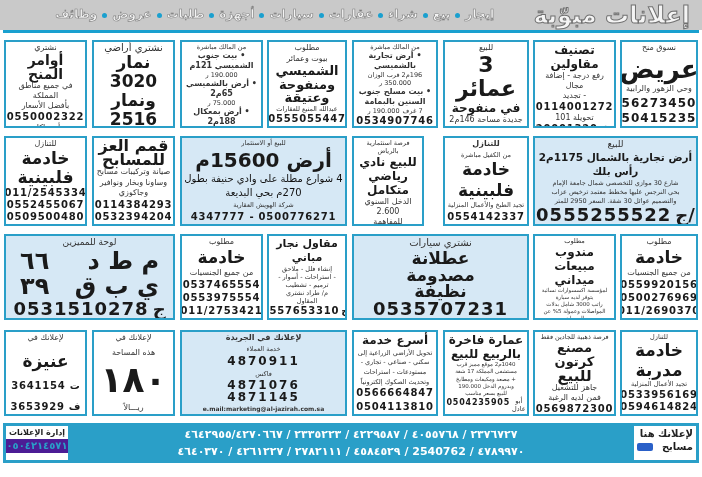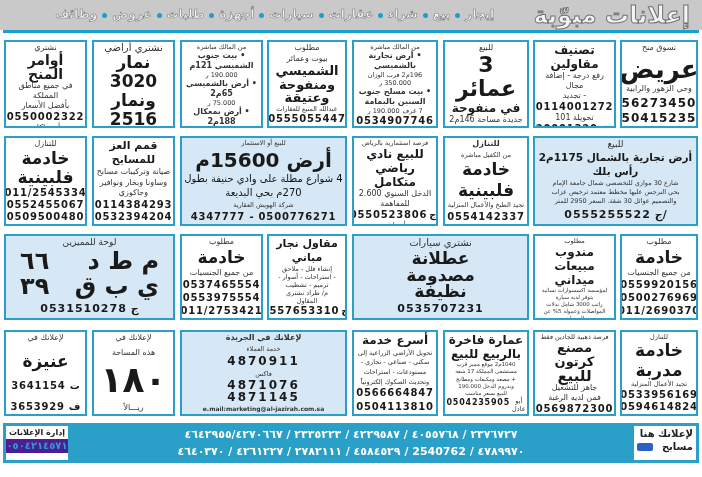--- a/index.html
+++ b/index.html
@@ -15,21 +15,21 @@
   .ad { position: absolute; border: 2px solid #2a9fc8; background: #fff; text-align: center; overflow: hidden; padding: 1px 2px; display: flex; flex-direction: column; align-items: center; justify-content: space-between; }
   .ad.blue { background: #d6e8f5; }
   .t-s { font-size: 8px; line-height: 10px; color: #333; }
   .t-xs { font-size: 6.5px; line-height: 8px; color: #333; }
   .t-m { font-size: 12px; font-weight: bold; line-height: 14px; }
   .t-l { font-size: 17px; font-weight: bold; line-height: 19px; }
   .t-xl { font-size: 26px; font-weight: bold; line-height: 28px; }
   .t-xxl { font-size: 24px; font-weight: 900; line-height: 24px; letter-spacing: 4px; }
   .ph { font-size: 12px; font-weight: bold; letter-spacing: 1px; line-height: 14px; direction: ltr; }
   .ph-s { font-size: 10px; font-weight: bold; letter-spacing: 0.8px; line-height: 12px; direction: ltr; }
-  .ph-l { font-size: 11px; font-weight: bold; letter-spacing: 1px; line-height: 17px; direction: ltr; text-align: center; }
+  .ph-l { font-size: 18px; font-weight: bold; letter-spacing: 1px; line-height: 17px; direction: ltr; text-align: center; }
   .row-t { display:flex; justify-content: space-between; width: 100%; direction: rtl; }
   .bul::before { content: "• "; }
 
   .footer { position: absolute; left: 3px; top: 423px; width: 696px; height: 40px; background: #2a9fc8; }
   .footer .left-box { position: absolute; left: 3px; top: 3px; width: 62px; height: 34px; background: #fff; }
   .footer .right-box { position: absolute; right: 3px; top: 3px; width: 62px; height: 34px; background: #fff; }
   .footer .mgmt-label { font-size: 8px; font-weight: bold; text-align: center; line-height: 13px; color: #222; }
   .footer .mgmt-num { font-size: 10px; font-weight: bold; text-align: center; color: #2a9fc8; background: #4c1d95; letter-spacing: 0.5px; line-height: 14px; direction: ltr; }
   .footer .call-label { font-size: 10px; font-weight: bold; text-align: right; padding-right: 3px; line-height: 15px; color: #222; }
   .footer .call-sub { display: flex; justify-content: space-between; padding: 0 3px; align-items: center; }
@@ -157,21 +157,21 @@
 
 <div class="ad" style="left:443px; top:136px; width:86px; height:90px;">
   <div class="t-s" style="font-weight:bold;">للتنازل</div>
   <div class="t-xs">من الكفيل مباشرة</div>
   <div class="t-l">خادمة</div>
   <div class="t-l">فلبينية</div>
   <div class="t-xs">تجيد الطبخ والأعمال المنزلية</div>
   <div class="ph-s">0554142337</div>
 </div>
 
-<div class="ad" style="left:352px; top:136px; width:86px; height:90px;">
+<div class="ad" style="left:352px; top:136px; width:72px; height:90px;">
   <div class="t-xs">فرصة استثمارية بالرياض</div>
   <div class="t-m">للبيع نادي</div>
   <div class="t-m">رياضي متكامل</div>
   <div class="t-s">الدخل السنوي 2.600</div>
   <div class="t-s">للمفاهمة</div>
   <div class="row-t" style="justify-content:center;gap:2px;">
       <span class="ph-s">ج/</span>
       <span class="ph-s">0550523806</span>
     </div>
   <div class="t-xs">أبو نايف</div>
@@ -180,21 +180,21 @@
 <div class="ad blue" style="left:180px; top:136px; width:167px; height:90px;">
   <div class="t-xs">للبيع أو الاستثمار</div>
   <div class="t-xl" style="font-size:20px;line-height:22px;">أرض 15600م</div>
   <div class="t-s" style="font-size:10px;line-height:12px;color:#111;">4 شوارع مطلة على وادي حنيفة بطول</div>
   <div class="t-s" style="font-size:10px;line-height:12px;color:#111;">270م بحي البديعة</div>
   <div class="t-xs">شركة الهويش العقارية</div>
   <div class="ph-s">4347777 - 0500776271</div>
 </div>
 
 <div class="ad" style="left:92px; top:136px; width:83px; height:90px;">
-  <div class="t-m" style="font-size:11px;">قمم العز للمسابح</div>
+  <div class="t-m" style="font-size:16px;">قمم العز للمسابح</div>
   <div class="t-s">صيانة وتركيبات مسابح</div>
   <div class="t-s">وساونا وبخار ونوافير</div>
   <div class="t-s">وجاكوزي</div>
   <div class="ph-s">0114384293</div>
   <div class="ph-s">0532394204</div>
 </div>
 
 <div class="ad" style="left:4px; top:136px; width:83px; height:90px;">
   <div class="t-s">للتنازل</div>
   <div class="t-l">خادمة</div>

